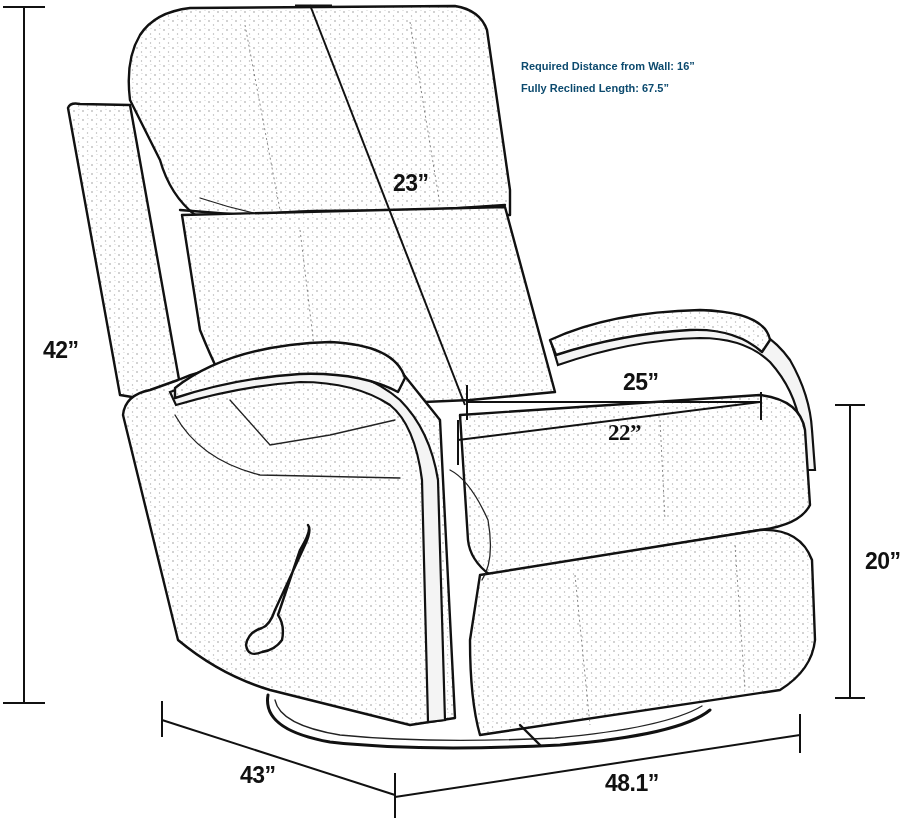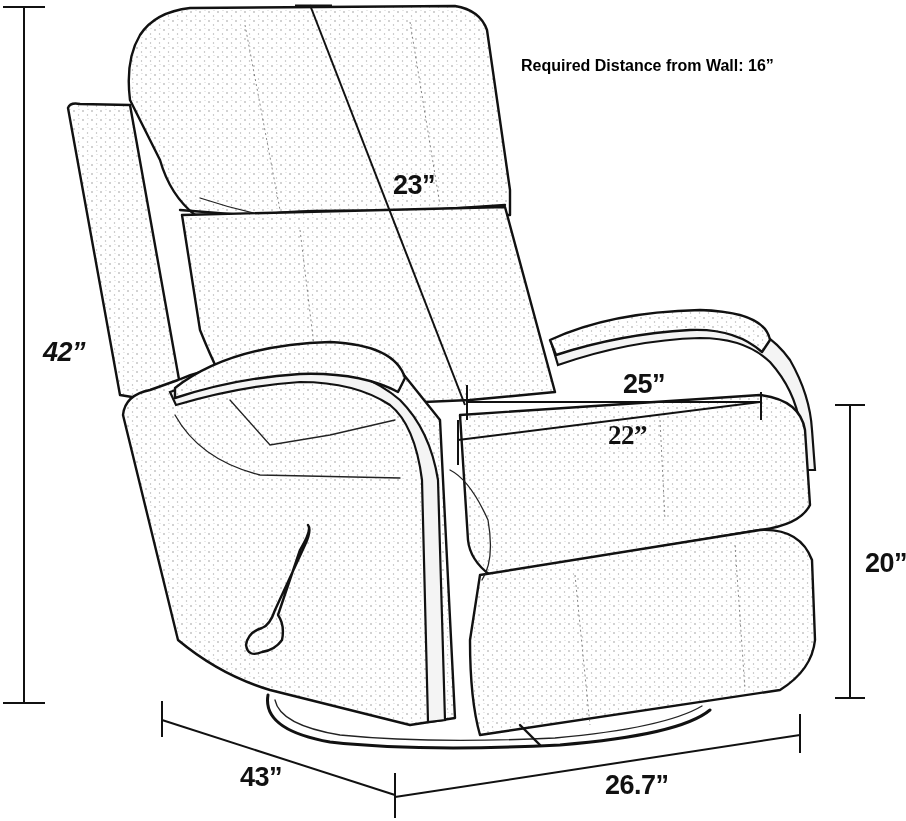--- a/index.html
+++ b/index.html
@@ -5,24 +5,24 @@
     html, body { margin: 0; padding: 0; background: #ffffff; }
     body { width: 906px; height: 821px; position: relative; overflow: hidden;
            font-family: "Liberation Sans", sans-serif; }
     #diagram { position: absolute; left: 0; top: 0; width: 906px; height: 821px; }
     .ink { fill: none; stroke: #111; stroke-width: 2.4; stroke-linejoin: round; stroke-linecap: round; }
     .ink-thin { fill: none; stroke: #222; stroke-width: 1.3; stroke-linecap: round; }
     .seam { fill: none; stroke: #555; stroke-width: 1; stroke-dasharray: 2 3; opacity: .7; }
     .fabric { fill: url(#fabric); stroke: #111; stroke-width: 2.4; stroke-linejoin: round; }
     .metal { fill: #f4f4f4; stroke: #111; stroke-width: 2.2; }
     .dim { stroke: #111; stroke-width: 2; fill: none; }
-    .dim-label { position: absolute; font-weight: 700; color: #111; font-size: 27px;
+    .dim-label { position: absolute; font-weight: 700; color: #111; font-size: 23px;
                  letter-spacing: -0.5px; white-space: nowrap; }
-    .note { position: absolute; left: 521px; top: 55px; font-weight: 700; color: #000000;
-            font-size: 16px; line-height: 22px; }
+    .note { position: absolute; left: 521px; top: 55px; font-weight: 700; color: #0c4a6e;
+            font-size: 11px; line-height: 22px; }
   </style>
 </head>
 <body>
 
 <svg id="diagram" viewBox="0 0 906 821" xmlns="http://www.w3.org/2000/svg">
   <defs>
     <pattern id="fabric" width="9" height="9" patternUnits="userSpaceOnUse">
       <rect width="9" height="9" fill="#ffffff"></rect>
       <circle cx="2" cy="3" r="0.8" fill="#9a9a9a"></circle>
       <circle cx="6.5" cy="7" r="0.7" fill="#b0b0b0"></circle>
@@ -94,21 +94,22 @@
     <line class="dim" x1="162" y1="720" x2="395" y2="795"></line>
     <line class="dim" x1="395" y1="773" x2="395" y2="818"></line>
 
     <line class="dim" x1="395" y1="797" x2="800" y2="735"></line>
     <line class="dim" x1="800" y1="714" x2="800" y2="753"></line>
   </g>
 </svg>
 
 <div class="note">
   <div>Required Distance from Wall: 16”</div>
+  <div>Fully Reclined Length: 67.5”</div>
 </div>
 
-<div class="dim-label" style="left:43px; top:337px;font-style:italic;">42”</div>
+<div class="dim-label" style="left:43px; top:337px;">42”</div>
 <div class="dim-label" style="left:393px; top:170px;">23”</div>
 <div class="dim-label" style="left:591px; top:369px;margin-left:32px;">25”</div>
 <div class="dim-label" style="left:608px; top:420px;font-family:Liberation Serif, serif;">22”</div>
 <div class="dim-label" style="left:865px; top:528px;margin-top:20px;">20”</div>
 <div class="dim-label" style="left:240px; top:762px;text-align:right;">43”</div>
-<div class="dim-label" style="left:605px; top:770px;">26.7”</div>
+<div class="dim-label" style="left:605px; top:770px;">48.1”</div>
 
 </body></html>

